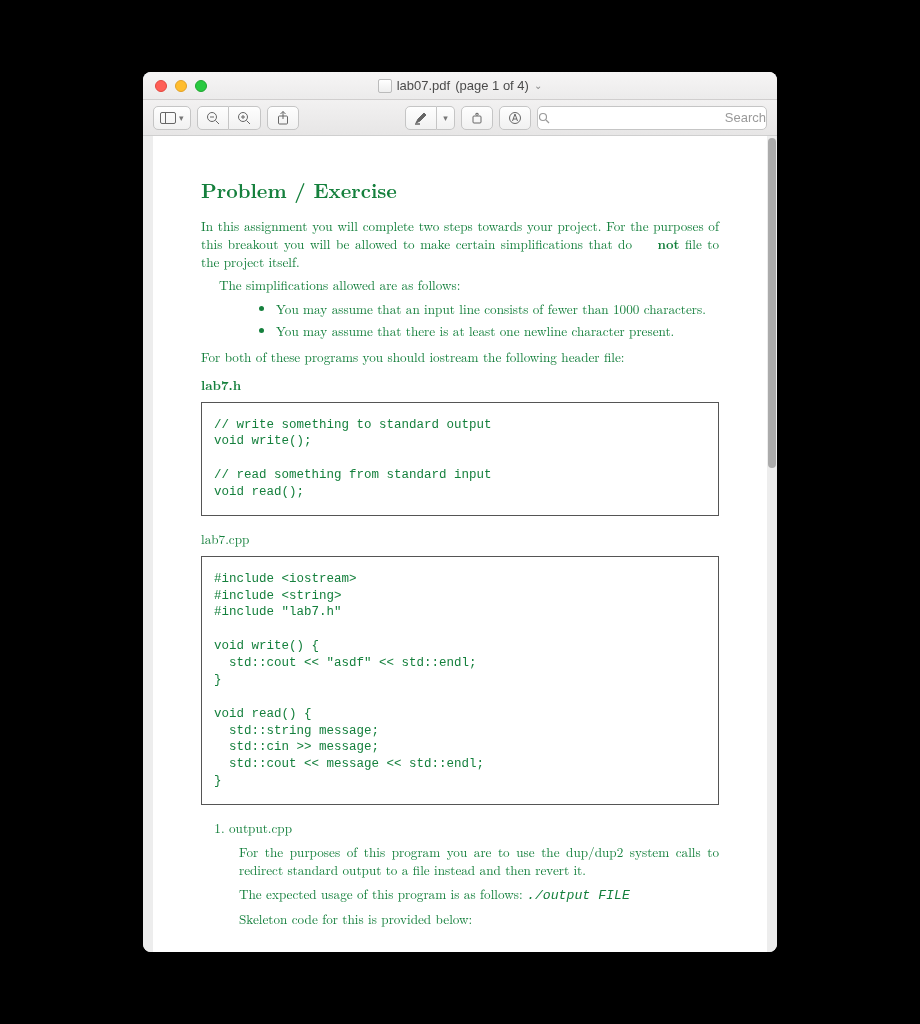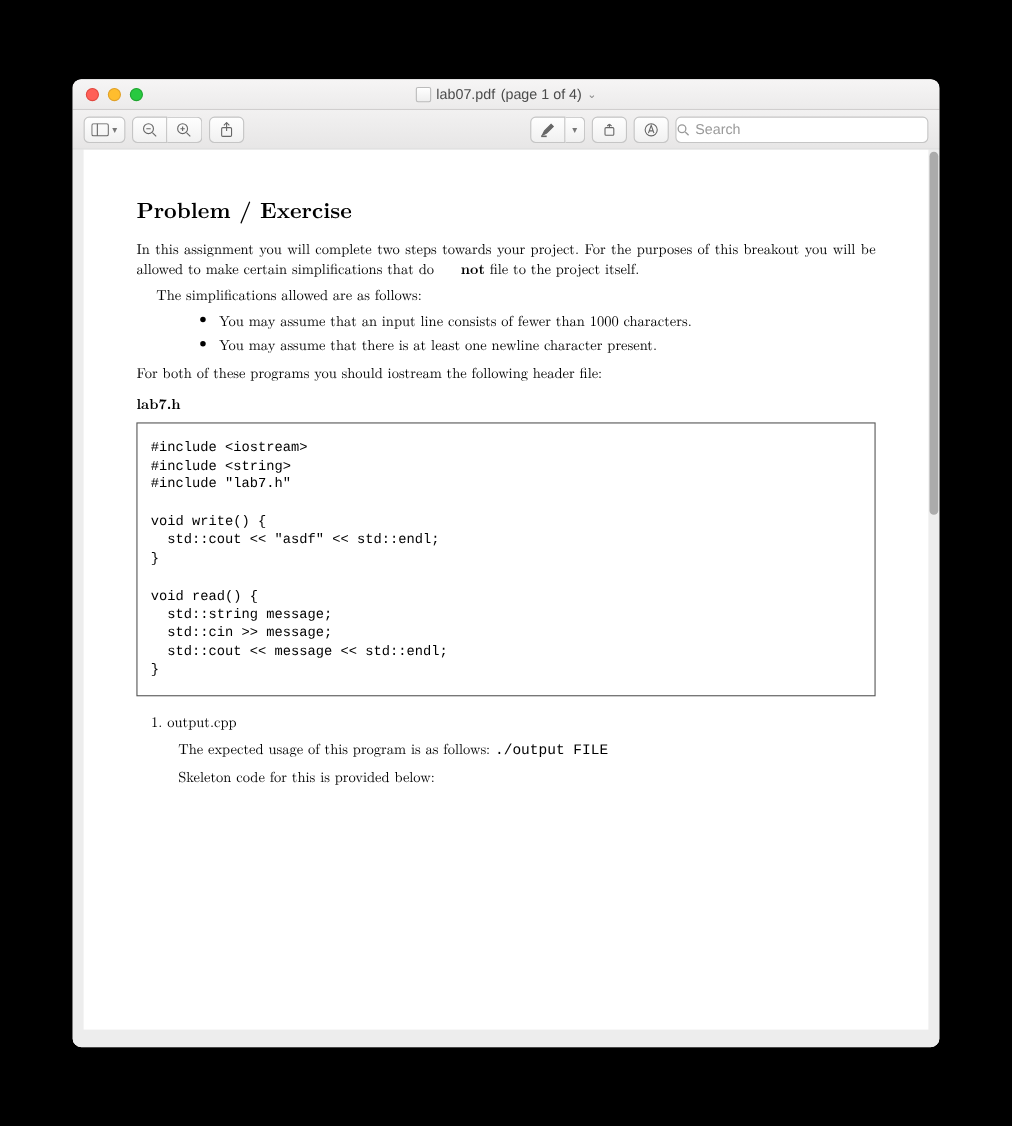--- a/index.html
+++ b/index.html
@@ -6,21 +6,21 @@
   html, body { height: 100%; }
   body {
     background: #000;
     font-family: -apple-system, "Helvetica Neue", Arial, sans-serif;
     font-size: 13px;
     display: flex;
     align-items: center;
     justify-content: center;
   }
   .window {
-    width: 788px;
+    width: 634px;
     height: 880px;
     background: #fff;
     border-radius: 8px;
     overflow: hidden;
     box-shadow: 0 20px 60px rgba(0,0,0,0.6);
     display: flex;
     flex-direction: column;
     position: relative;
   }
   .titlebar {
@@ -64,49 +64,49 @@
     display: inline-flex; align-items: center; justify-content: center;
     color:#555; font-size: 14px; padding: 0 6px; gap:3px;
   }
   .tgroup { display: flex; }
   .tgroup .tbtn:first-child { border-top-right-radius:0;border-bottom-right-radius:0;}
   .tgroup .tbtn:last-child { border-top-left-radius:0;border-bottom-left-radius:0; border-left:none;}
   .spacer { flex:1; }
   .search {
     height:24px; width:230px;
     background:#fff; border:1px solid #c5c5c5; border-radius:5px;
-    display:flex; align-items:center; justify-content:flex-start; color:#9a9a9a;
+    display:flex; align-items:center; justify-content:space-between; color:#9a9a9a;
     gap:5px; font-size:13px;
   }
   .content {
     flex:1; overflow:auto; background:#ededed;
     position: relative;
   }
   .page {
     background:#fff; margin: 0 10px 10px 10px;
     padding: 40px 48px 30px 48px;
     font-family: "Latin Modern Roman", "Computer Modern", Georgia, serif;
-    color:#000000; font-size: 13.2px; line-height: 1.35;
+    color:#15803d; font-size: 13.2px; line-height: 1.35;
     min-height: 800px;
     position:relative;
   }
   .page h2 {
     font-size: 20px; font-weight: bold; margin-bottom: 14px;
     font-family: "Latin Modern Roman", Georgia, serif;
   }
   .page p { margin-bottom: 6px; text-align: justify;}
   .indent { text-indent: 18px; }
   .page ul { margin: 6px 0 8px 40px; }
   .page ul li { margin-bottom: 4px; margin-left: 35px; }
   .codebox {
     border: 0.5px solid #555; padding: 14px 12px; margin: 8px 0 14px 0;
     font-family: "Courier New", monospace; font-size: 12.5px;
     white-space: pre; line-height: 1.35;
   }
-  .mono { font-family: "Courier New", monospace; }
+  .mono { font-family: "Courier New", monospace; font-style: italic; }
   .page ol { margin: 10px 0 0 28px; }
   .page ol li { margin-bottom: 20px; }
   .page ol li p { margin: 6px 0 6px 10px; text-indent:0;}
   .bold { font-weight: bold; margin-left: 20px; }
   .vscrollbar {
     position:absolute; right:1px; top:66px; width:8px; height:330px;
     background: rgba(0,0,0,0.28); border-radius:4px;
   }
 </style>
 </head>
@@ -202,38 +202,45 @@
       </p>
       <p class="indent">The simplifications allowed are as follows:</p>
 
       <ul>
         <li>You may assume that an input line consists of fewer than 1000 characters.</li>
         <li>You may assume that there is at least one newline character present.</li>
       </ul>
 
       <p>For both of these programs you should iostream the following header file:</p>
       <p style="margin-top:10px;font-weight:bold;">lab7.h</p>
-
+      <div class="codebox">// write something to standard output
+void write();
+
+// read something from standard input
+void read();</div>
+
+      <p style="margin-top:10px;">lab7.cpp</p>
       <div class="codebox">#include &lt;iostream&gt;
 #include &lt;string&gt;
 #include "lab7.h"
 
 void write() {
   std::cout &lt;&lt; "asdf" &lt;&lt; std::endl;
 }
 
 void read() {
   std::string message;
   std::cin &gt;&gt; message;
   std::cout &lt;&lt; message &lt;&lt; std::endl;
 }</div>
 
       <ol>
         <li>
           <span>output.cpp</span>
+          <p>For the purposes of this program you are to use the dup/dup2 system calls to redirect standard output to a file instead and then revert it.</p>
           <p>
             <span>The expected usage of this program is as follows: </span><span class="mono">./output FILE</span>
           </p>
           <p>Skeleton code for this is provided below:</p>
         </li>
       </ol>
 
     </div>
 
   </div>

